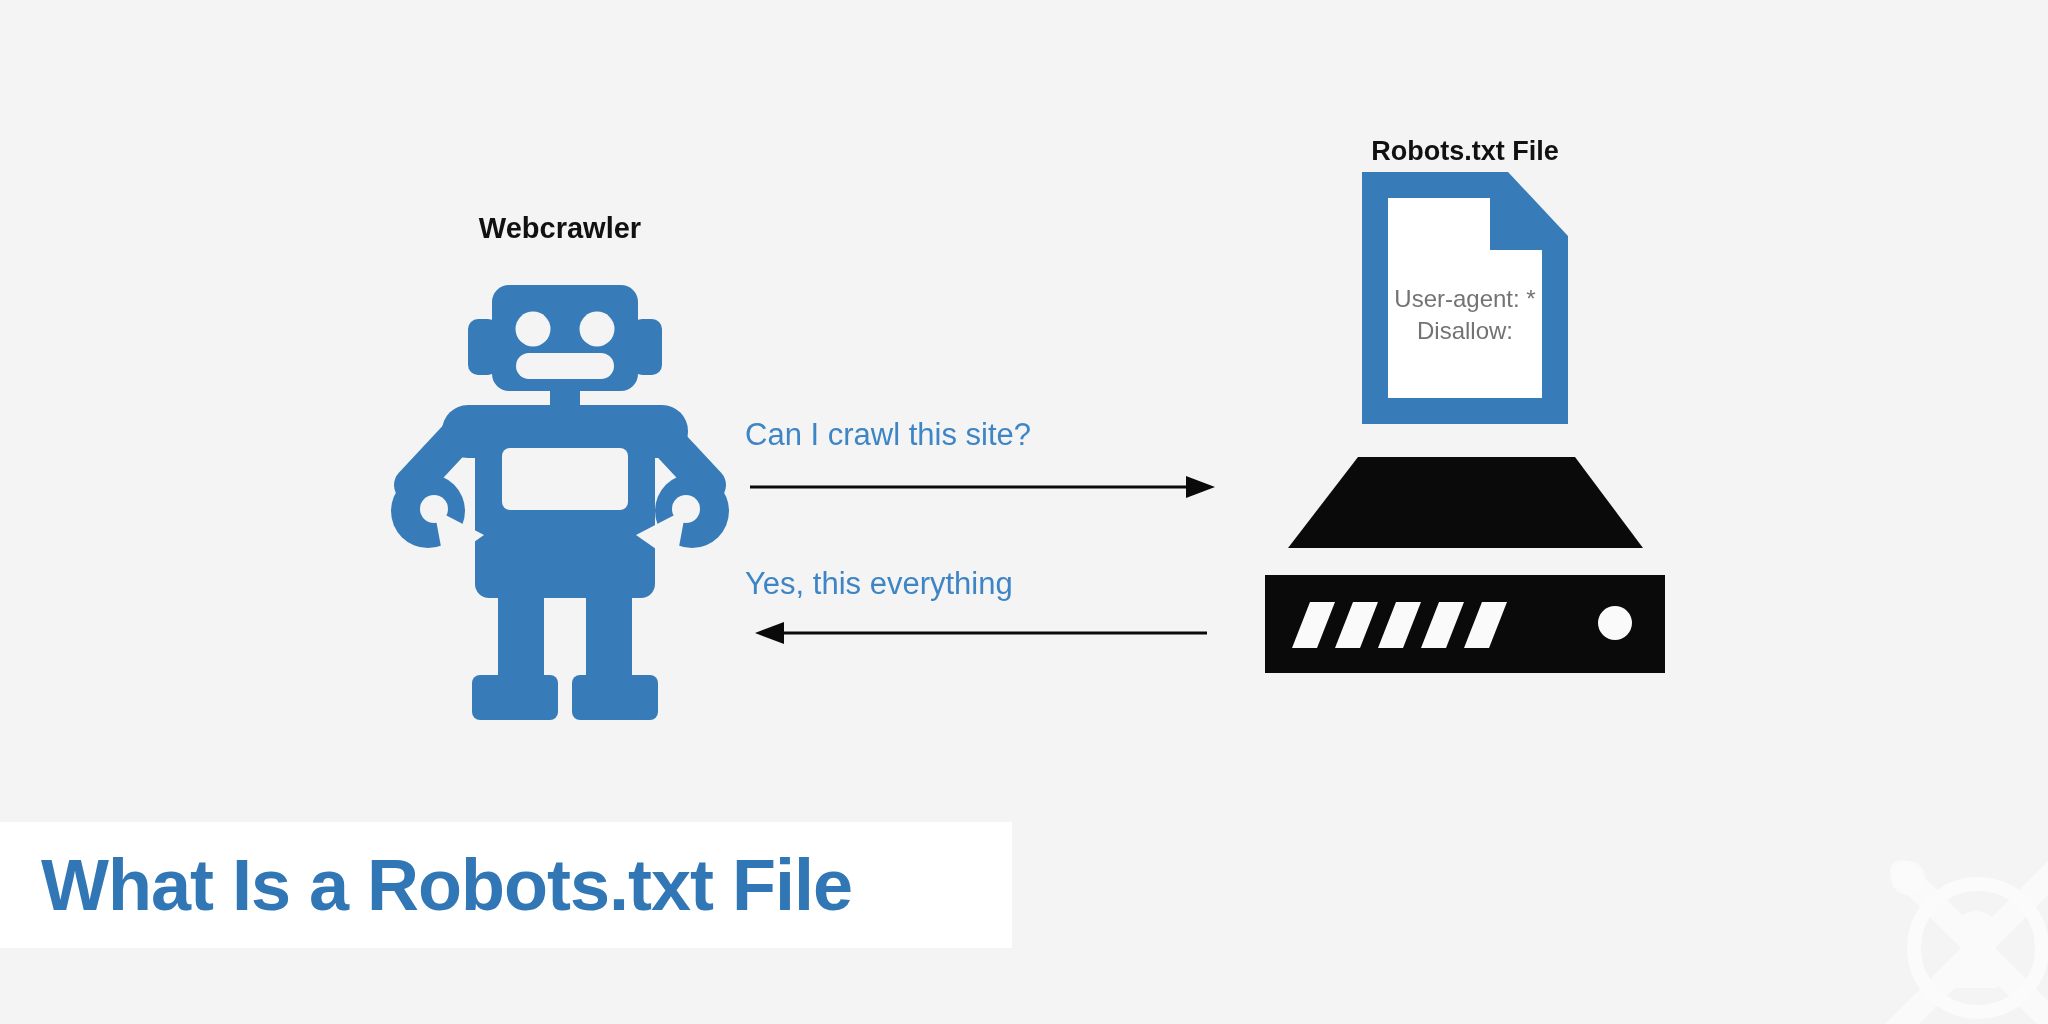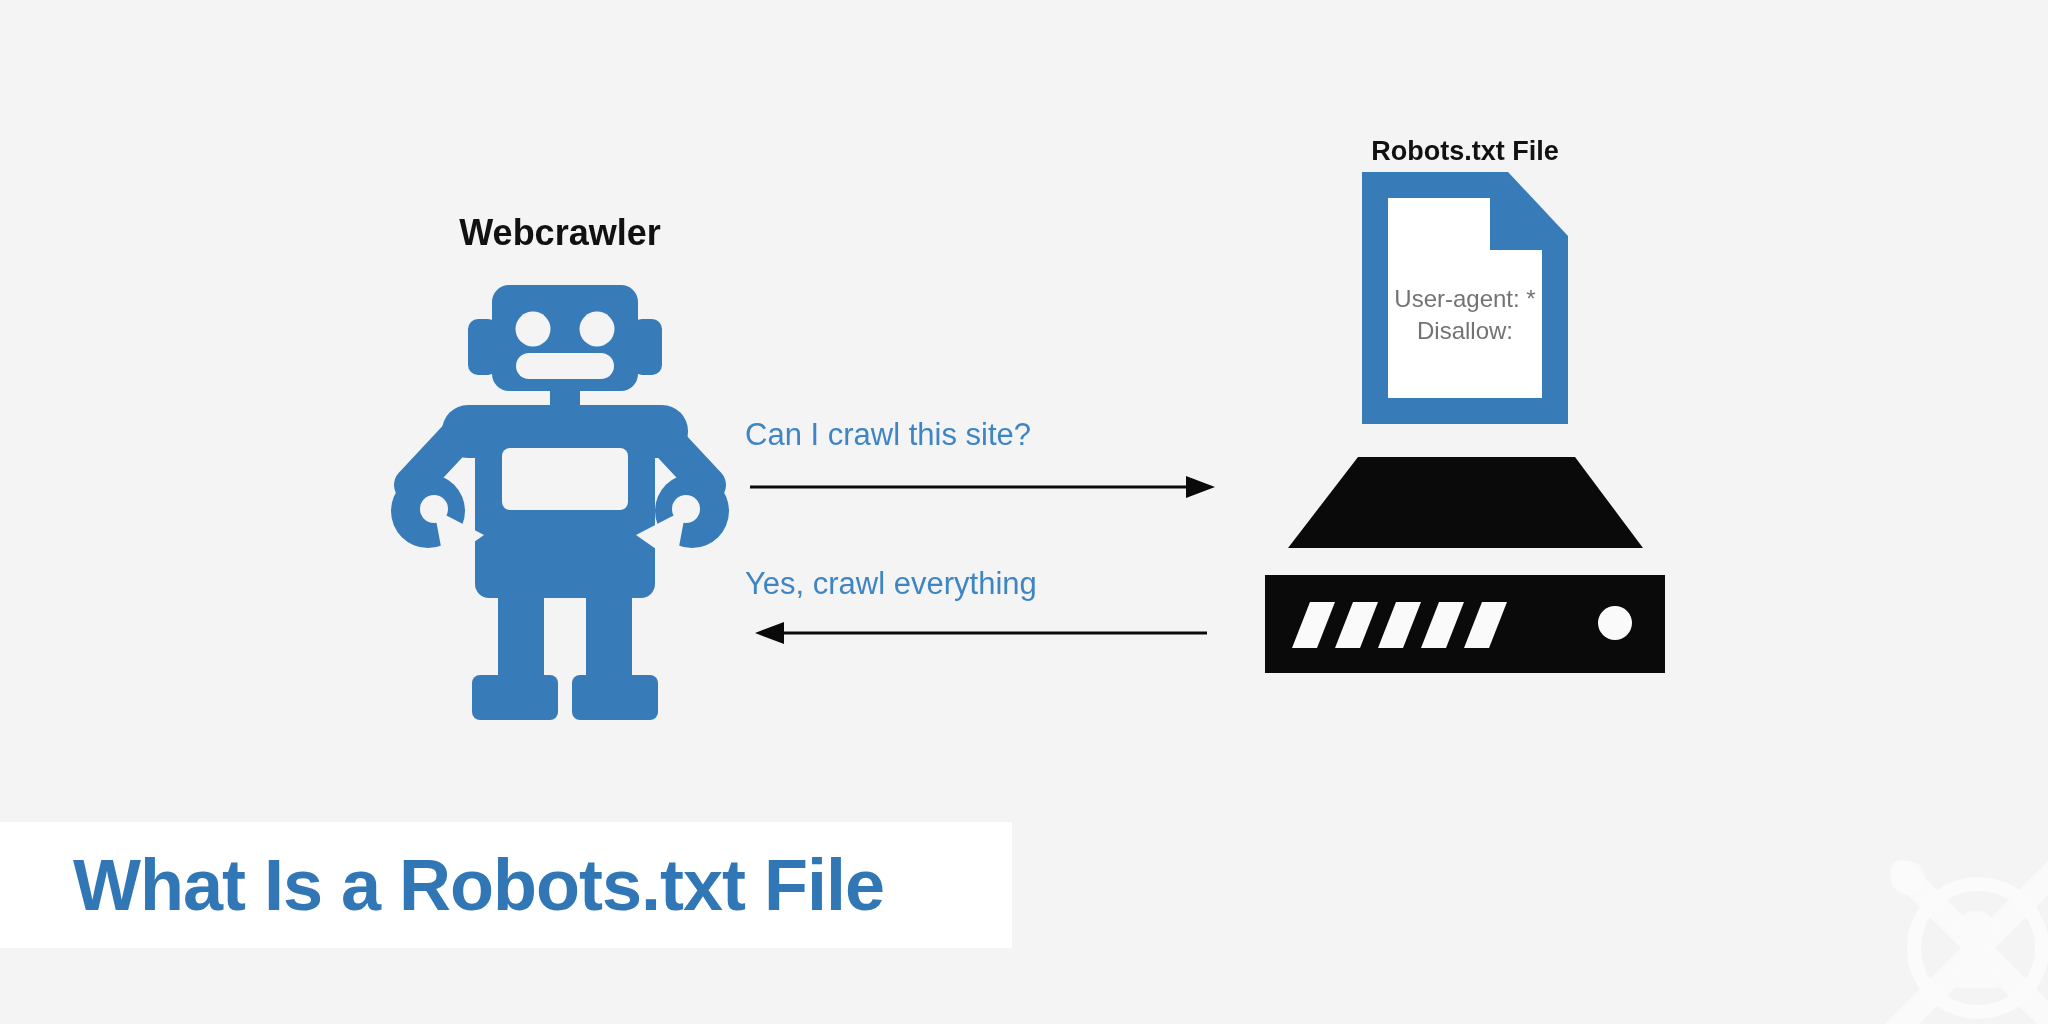--- a/index.html
+++ b/index.html
@@ -4,39 +4,39 @@
 <style>
   html,body { margin:0; padding:0; }
   .stage {
     position:relative; width:2048px; height:1024px; overflow:hidden;
     background:#f4f4f4;
     font-family:"Liberation Sans","DejaVu Sans",sans-serif;
   }
   .abs { position:absolute; }
 
   .entity-label {
-    font-weight:700; color:#111; font-size:36px; text-align:center;
+    font-weight:700; color:#111; font-size:29px; text-align:center;
     letter-spacing:0px;
   }
   .file-label { font-size:27px; }
 
   .msg {
     color:#3E85C5; font-size:31px; text-align:left; width:470px;
   }
 
   .file-text {
     width:156px; text-align:center; font-size:24px; line-height:1.32;
     color:#737373;
   }
 
   .banner {
     left:0; top:822px; width:1012px; height:126px; background:#ffffff;
   }
   .banner-title {
-    display:block; padding-left:73px; line-height:126px;
+    display:block; padding-left:41px; line-height:126px;
     font-size:72px; font-weight:700; color:#3277B5; letter-spacing:-1px;
     white-space:nowrap;
   }
 
   svg { display:block; }
 </style>
 </head>
 <body>
 
 <div class="stage">
@@ -93,21 +93,21 @@
 
     <rect x="122" y="165" width="126" height="62" rx="8" fill="#f4f4f4"></rect>
   </svg>
 
   <div class="abs msg" style="left:745px; top:417px;">Can I crawl this site?</div>
   <svg class="abs" style="left:745px; top:472px;" width="480" height="30" viewBox="0 0 480 30">
     <line x1="5" y1="15" x2="443" y2="15" stroke="#0A0A0A" stroke-width="3"></line>
     <polygon points="441,4 441,26 470,15" fill="#0A0A0A"></polygon>
   </svg>
 
-  <div class="abs msg" style="left:745px; top:566px;">Yes, crawl everything</div>
+  <div class="abs msg" style="left:745px; top:566px;">Yes, this everything</div>
   <svg class="abs" style="left:745px; top:618px;" width="480" height="30" viewBox="0 0 480 30">
     <line x1="37" y1="15" x2="462" y2="15" stroke="#0A0A0A" stroke-width="3"></line>
     <polygon points="39,4 39,26 10,15" fill="#0A0A0A"></polygon>
   </svg>
 
   <div class="abs entity-label file-label" style="left:1335px; top:112px; width:260px;margin-top:24px;">Robots.txt File</div>
 
   <svg class="abs" style="left:1362px; top:172px;" width="206" height="252" viewBox="0 0 206 252">
     <path d="M0,0 L146,0 L206,64 L206,252 L0,252 Z" fill="#377CB9"></path>
     <rect x="26" y="26" width="102" height="200" fill="#ffffff"></rect>

